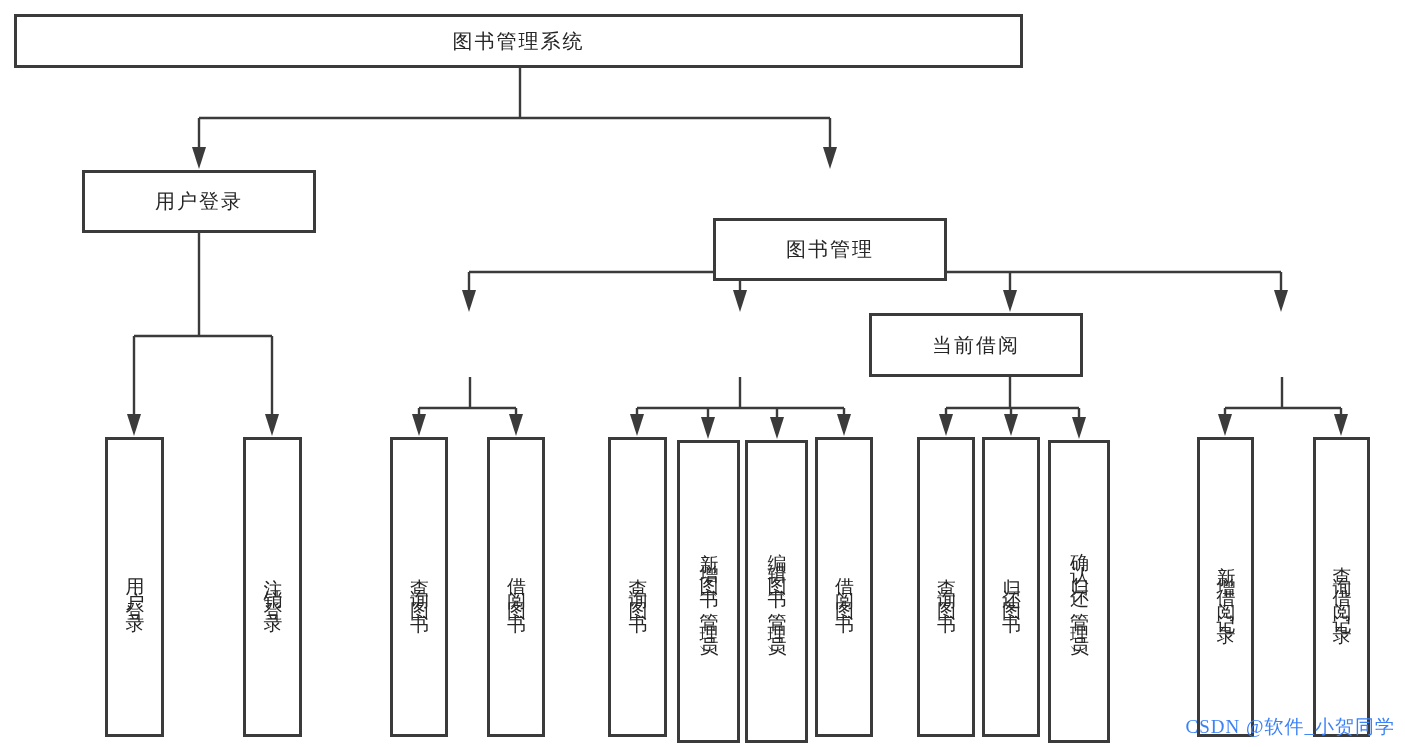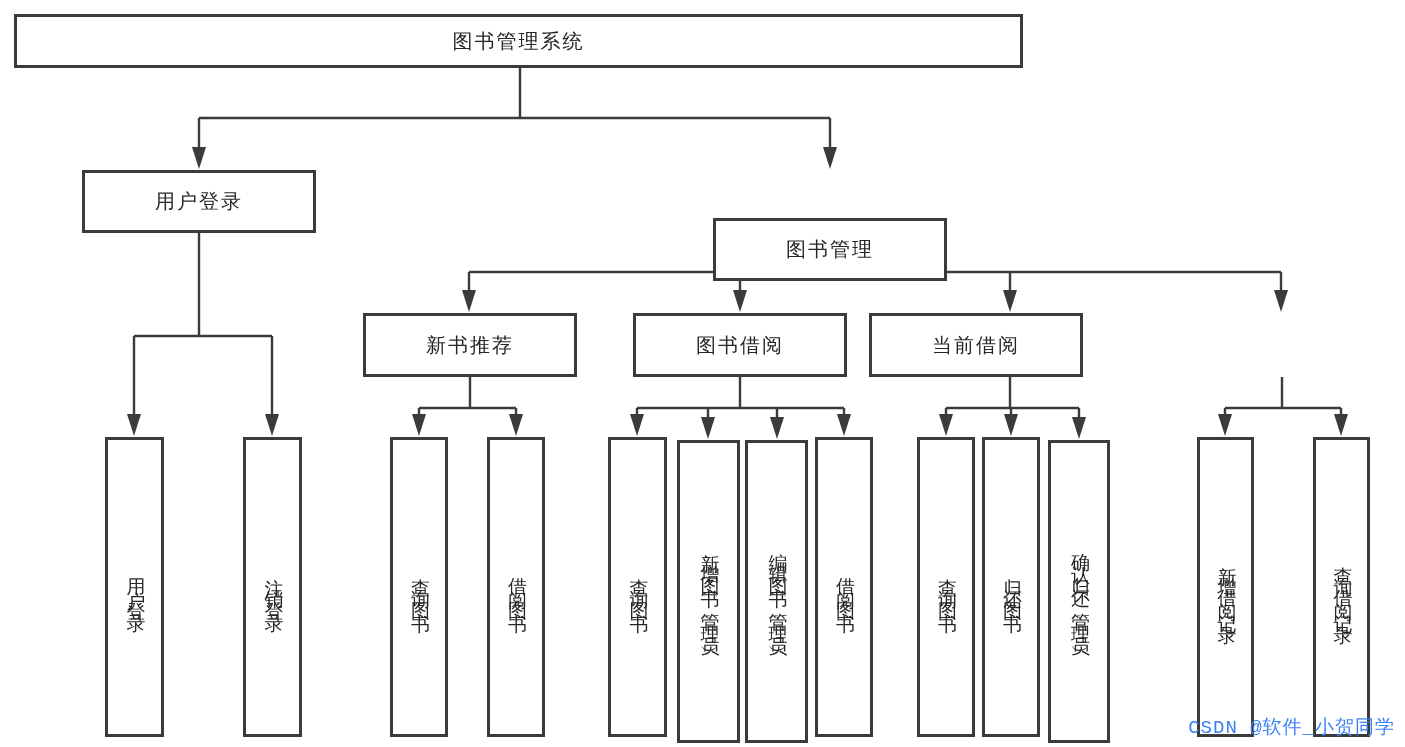--- a/index.html
+++ b/index.html
@@ -1,18 +1,18 @@
 <!DOCTYPE html>
 <html><head>
 <meta charset="utf-8">
 <style>
   html,body { margin:0; padding:0; background:#ffffff; }
   .stage {
     position:relative; width:1405px; height:747px; background:#ffffff;
-    font-family:Liberation Mono, monospace; overflow:hidden;
+    font-family:Liberation Serif, serif; overflow:hidden;
   }
   .connectors { position:absolute; left:0; top:0; width:1405px; height:747px; z-index:0; }
   .connectors path { stroke:#3b3b3b; stroke-width:2.4; fill:none; }
   .connectors polygon { fill:#3b3b3b; stroke:none; }
   .node {
     position:absolute; box-sizing:border-box; border:3px solid #3b3b3b; background:#ffffff;
     display:flex; align-items:center; justify-content:center; color:#262626; z-index:1;
   }
   .hbox span { font-size:20px; letter-spacing:2px; white-space:nowrap; }
   .vbox span {
@@ -90,26 +90,20 @@
     <span>图书管理</span>
   </div>
 
   <div class="node vbox" style="left:105px; top:437px; width:59px; height:300px;">
     <span>用户登录</span>
   </div>
   <div class="node vbox" style="left:243px; top:437px; width:59px; height:300px;">
     <span>注销登录</span>
   </div>
 
-  <div class="node hbox" style="left:363px; top:313px; width:214px; height:64px;">
-    <span>新书推荐</span>
-  </div>
-  <div class="node hbox" style="left:633px; top:313px; width:214px; height:64px;">
-    <span>图书借阅</span>
-  </div>
   <div class="node hbox" style="left:869px; top:313px; width:214px; height:64px;">
     <span>当前借阅</span>
   </div>
 
   <div class="node vbox" style="left:390px; top:437px; width:58px; height:300px;">
     <span>查询图书</span>
   </div>
   <div class="node vbox" style="left:487px; top:437px; width:58px; height:300px;">
     <span>借阅图书</span>
   </div>

